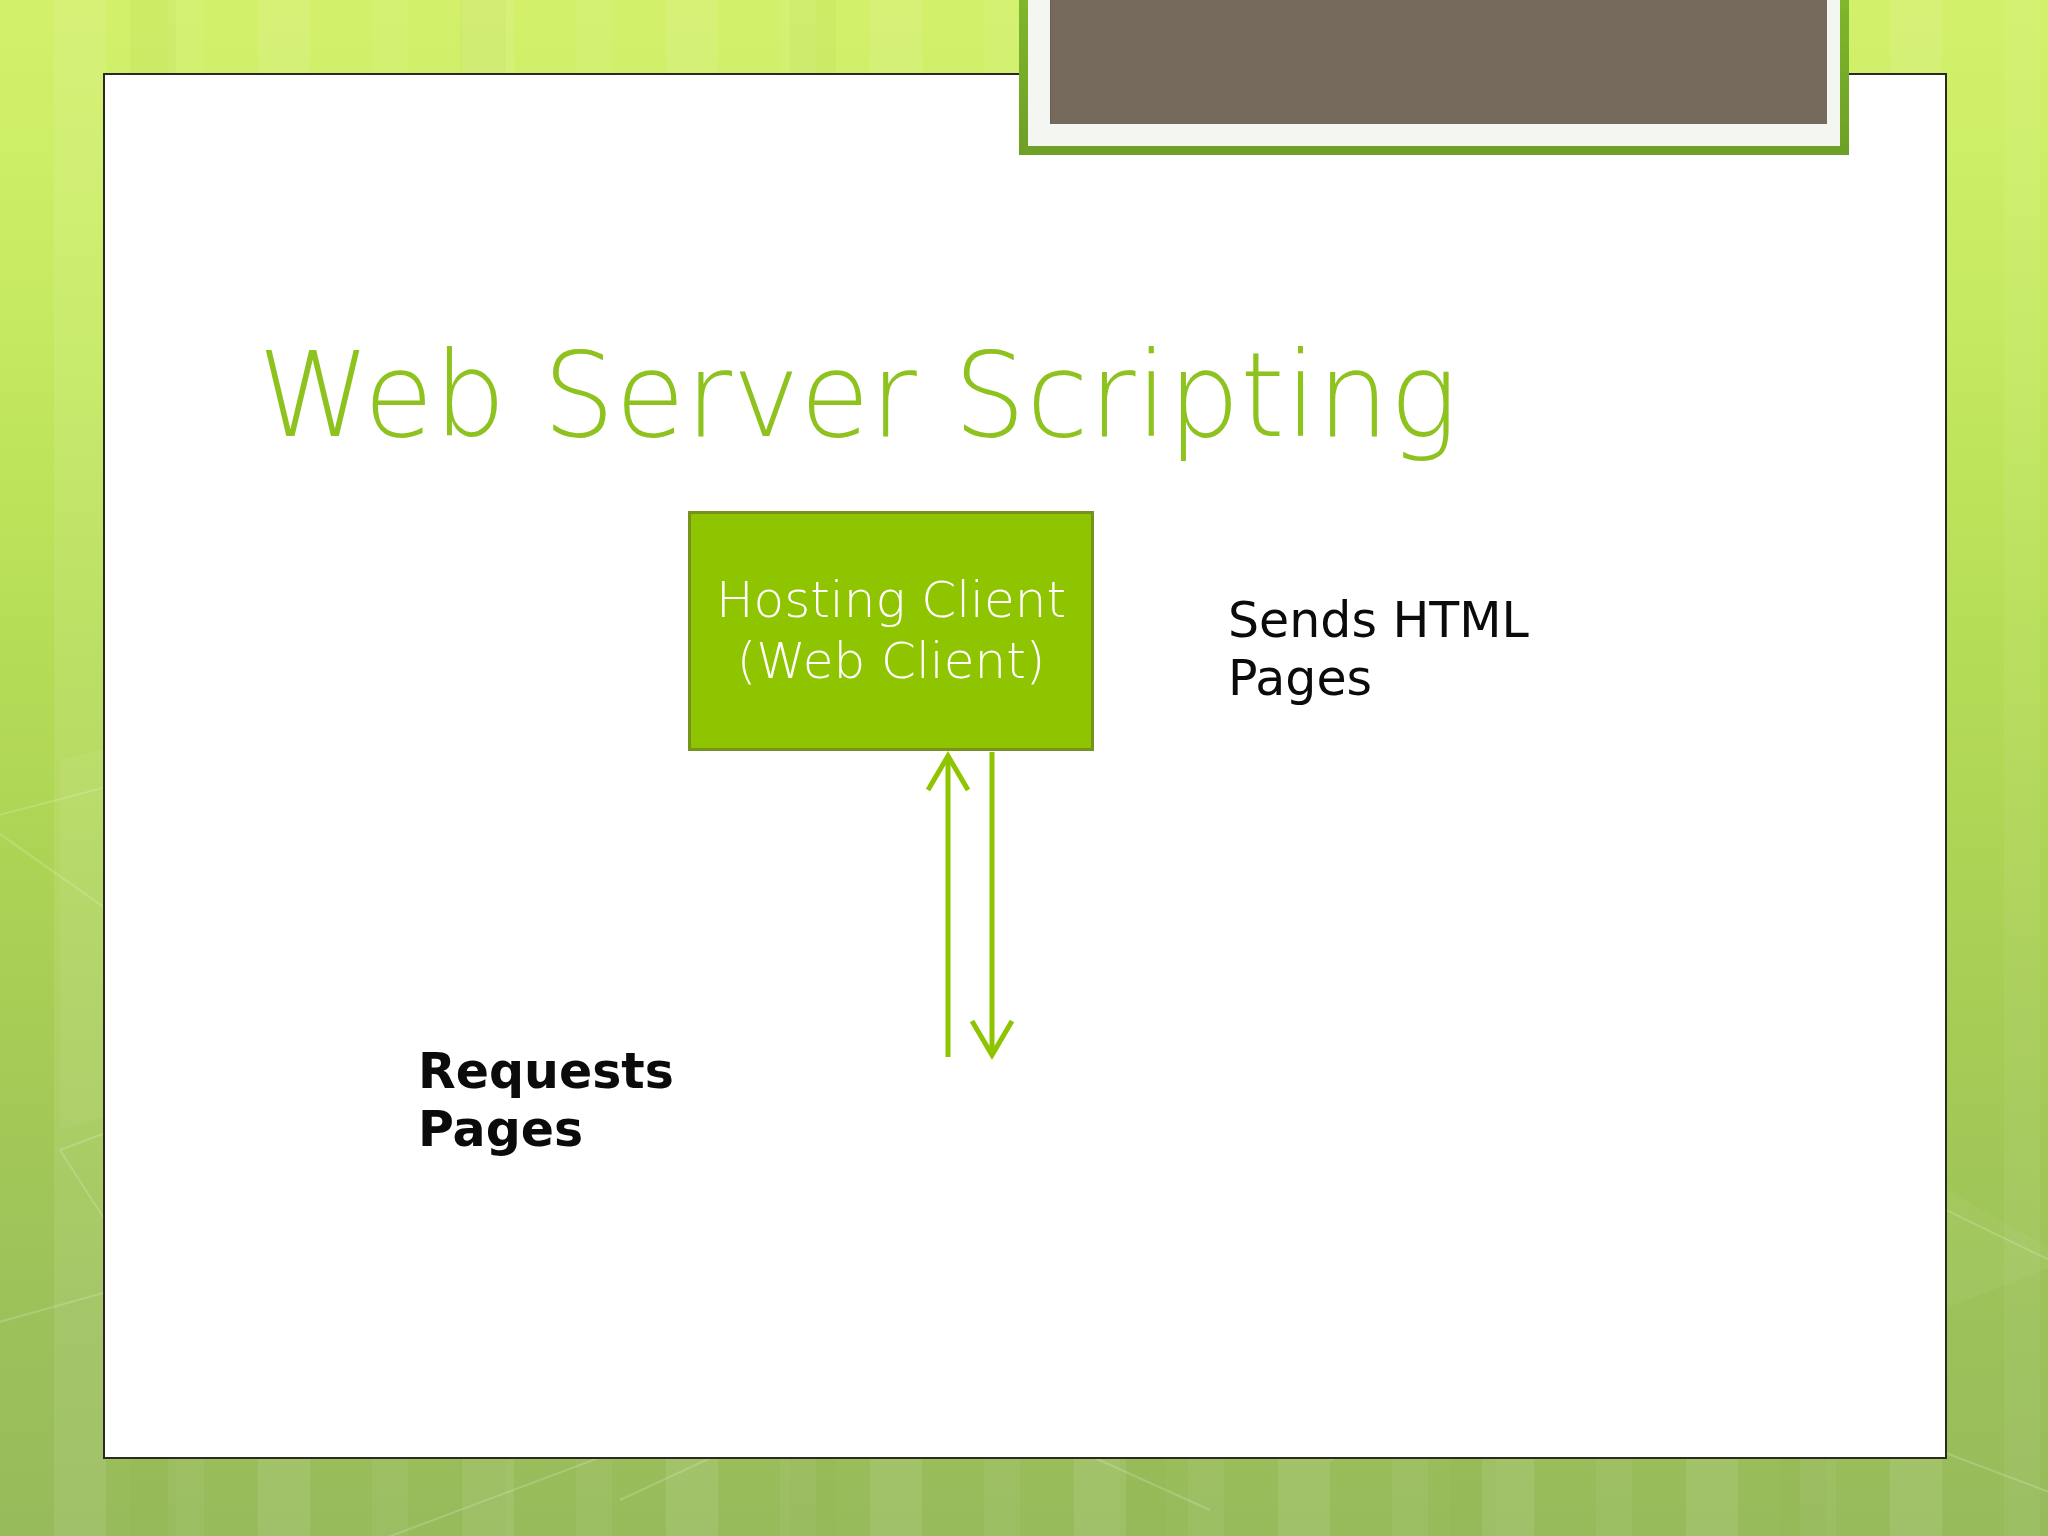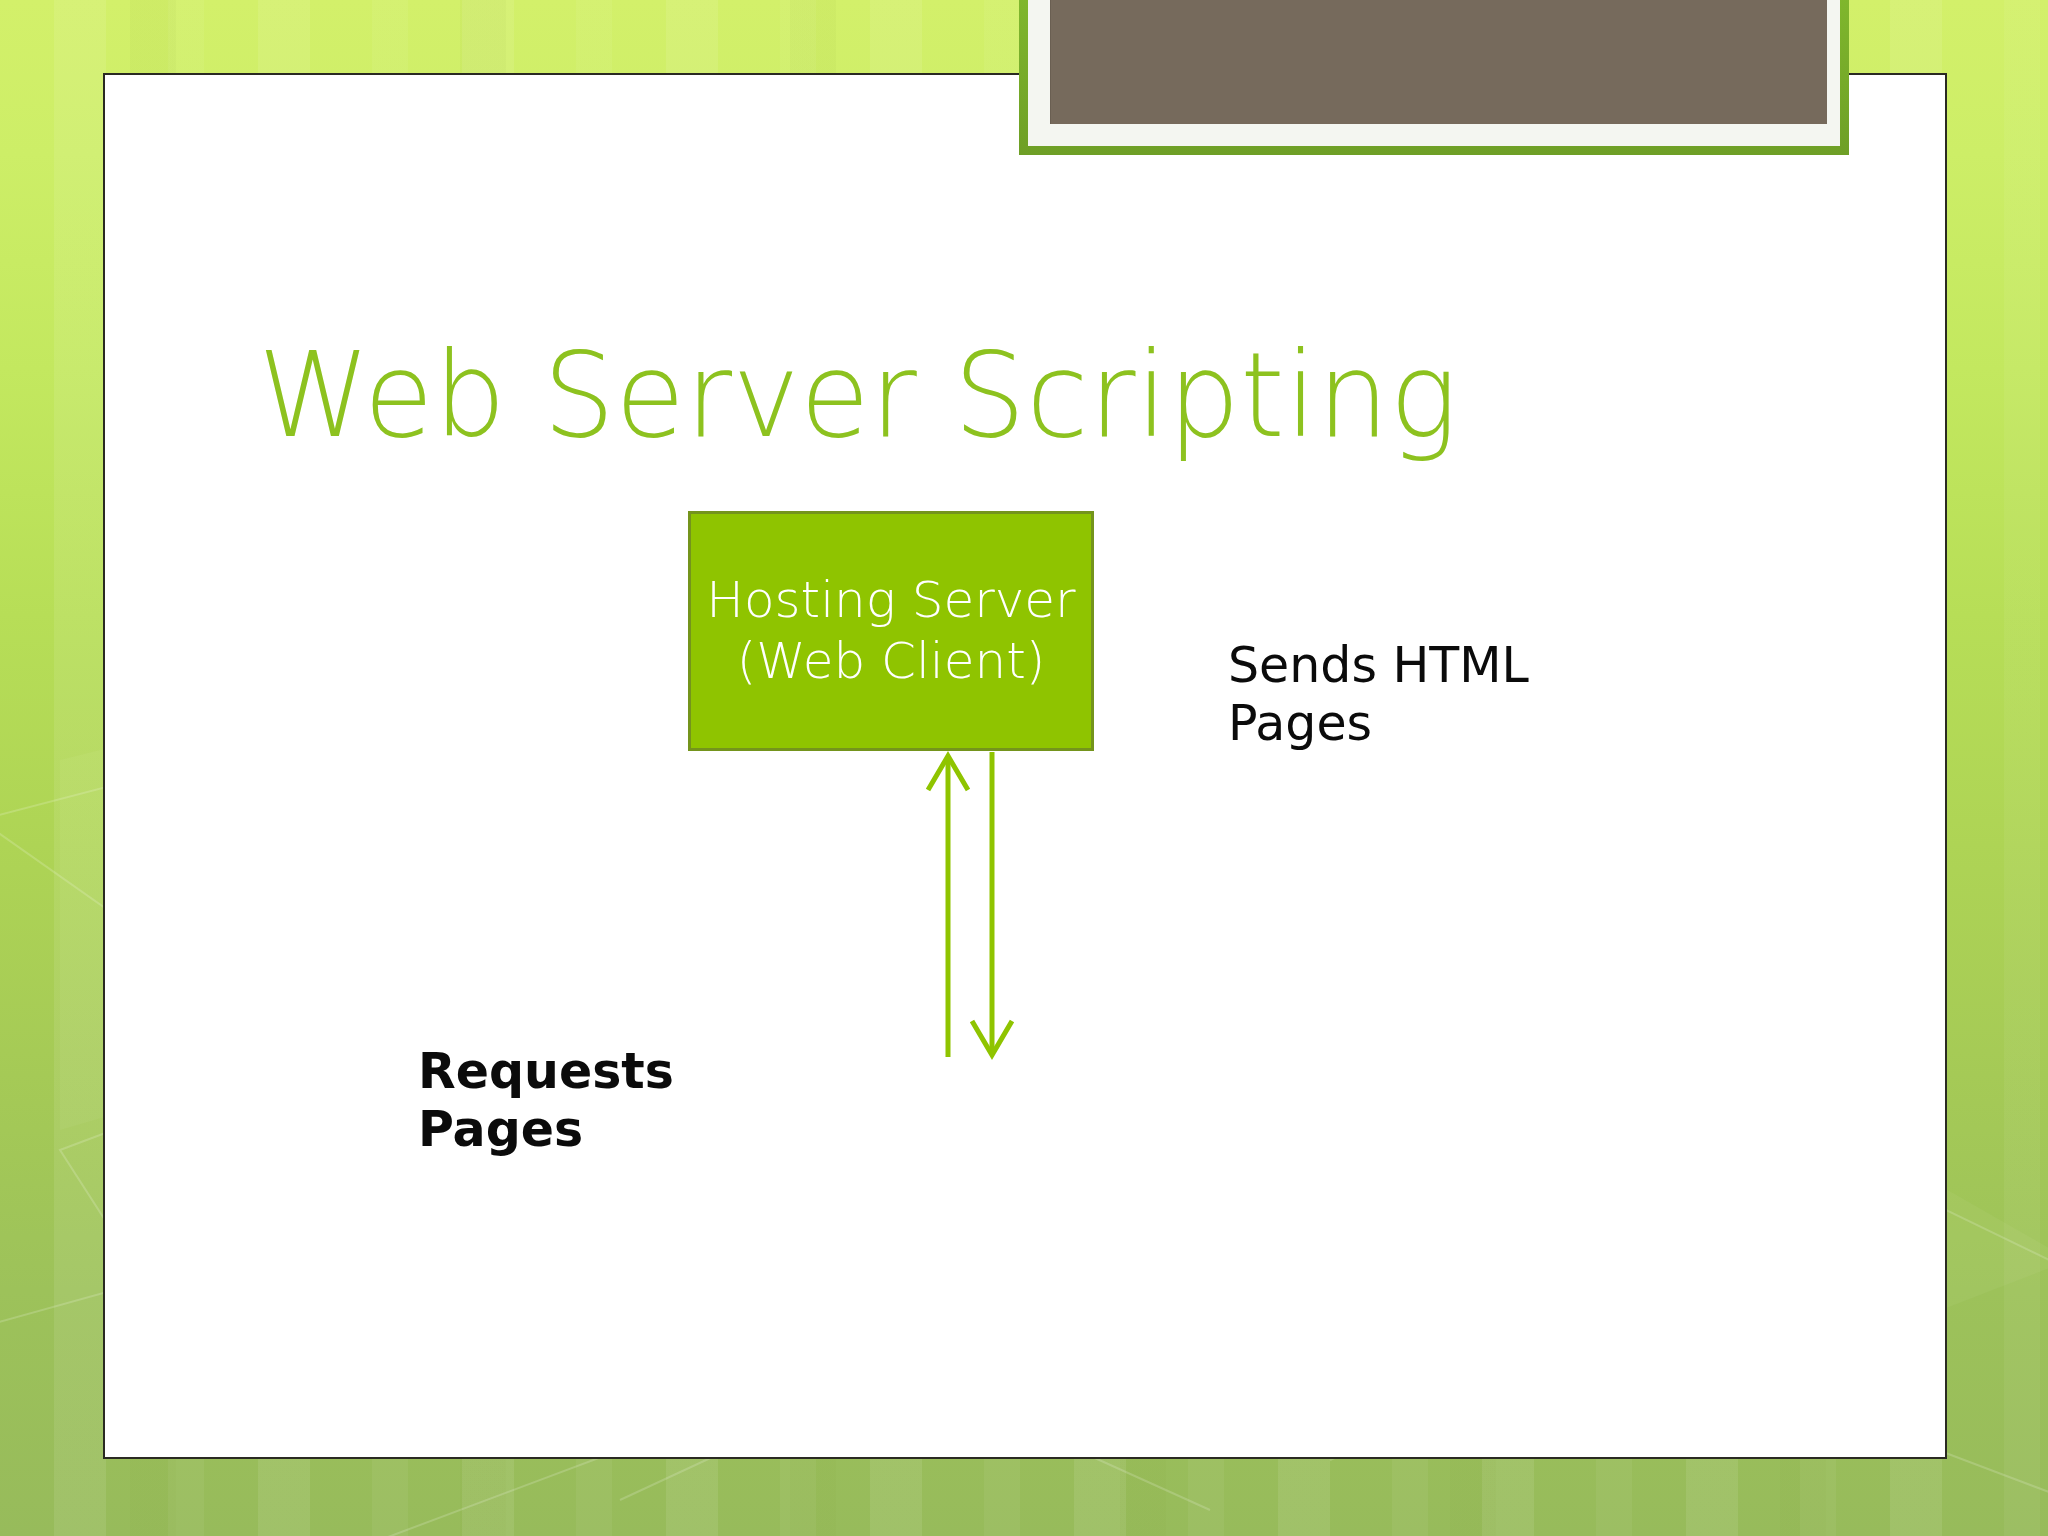--- a/index.html
+++ b/index.html
@@ -170,21 +170,20 @@
     color: #0b0b0b;
     font-family: "DejaVu Sans", sans-serif;
     font-weight: 400;
     font-size: 49px;
     line-height: 1.18;
     white-space: nowrap;
   }
   #label-sends {
     left: 1228px;
     top: 592px;
-    margin-top: 45px;
   }
   #label-requests {
     left: 418px;
     top: 1043px;
     font-weight: bold;
   }
 
   
   .arrows {
     position: absolute;
@@ -223,21 +222,21 @@
     <div class="picture-mat">
       <div class="picture-image"></div>
     </div>
   </div>
 
   <div class="slide-title">Web Server Scripting</div>
 
   <div class="diagram">
 
     <div class="node-box" id="node-server">
-      <span class="line">Hosting Server</span>
+      <span class="line">Hosting Client</span>
       <span class="line">(Web Client)</span>
     </div>
 
 
     <svg class="arrows" viewBox="0 0 2048 1536" preserveAspectRatio="none">
 
       <g stroke="#8FC400" stroke-width="5" fill="none">
         <line x1="948" y1="1057" x2="948" y2="756"></line>
         <polyline points="928,790 948,756 968,790"></polyline>
       </g>

